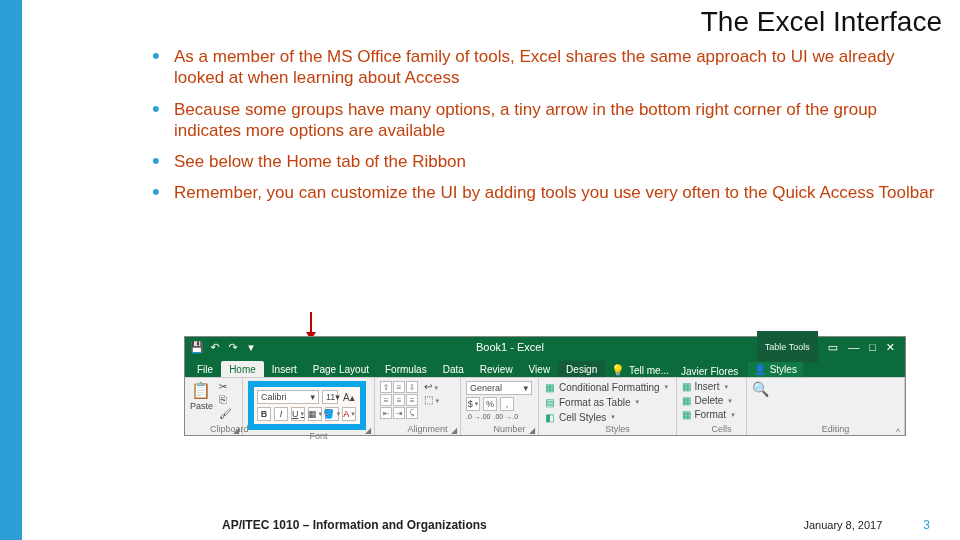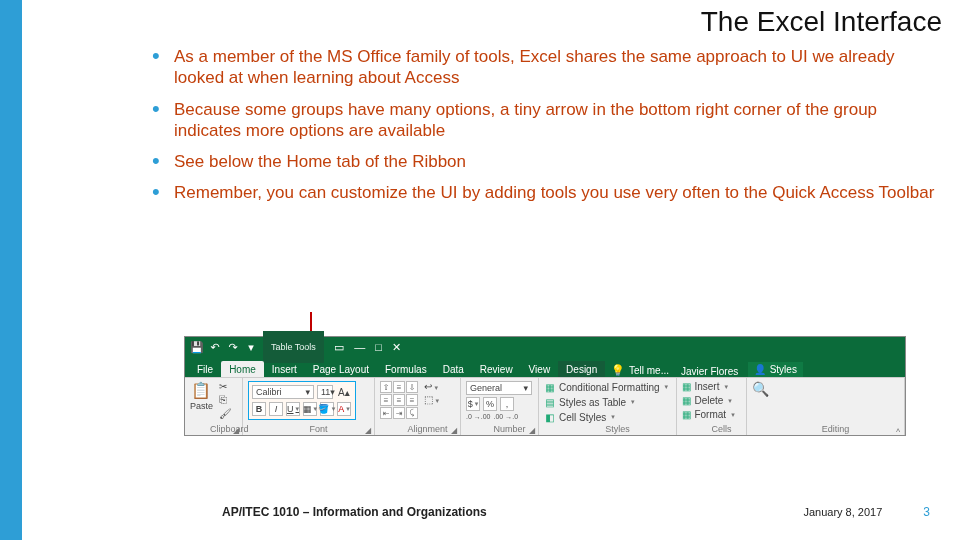--- a/index.html
+++ b/index.html
@@ -134,36 +134,36 @@
   }
   .btn {
     display:flex; flex-direction:column; align-items:center; gap:1px;
     font-size:9px; color:#444;
   }
   .mini { font-size:10px; color:#444; padding:0 2px; }
   .row { display:flex; align-items:center; gap:3px; }
   .col { display:flex; flex-direction:column; gap:2px; }
   .drop::after { content:"▾"; font-size:7px; color:#777; margin-left:2px; }
   .font-box {
-    border:1px solid #0ea5e9; padding:3px; display:flex; flex-direction:column; gap:3px;
+    border:6px solid #0ea5e9; padding:3px; display:flex; flex-direction:column; gap:3px;
     background:#fff8f2;
   }
   .input-like {
     border:1px solid #bbb; background:#fff; height:14px; font-size:9px;
     display:flex; align-items:center; justify-content:space-between; padding:0 3px;
   }
   .sq { width:14px; height:14px; border:1px solid #bbb; background:#fff; display:inline-flex; align-items:center; justify-content:center; font-size:9px; }
   .grid9 { display:grid; grid-template-columns:repeat(3,12px); grid-template-rows:repeat(3,12px); gap:1px; }
   .grid9 span { background:#fff; border:1px solid #bbb; display:flex; align-items:center; justify-content:center; font-size:8px; color:#666; }
 
   .styles-col .row span.ic { width:12px; height:12px; display:inline-flex; align-items:center; justify-content:center; font-size:10px; color:#2a7; }
   .cells-col .row span.ic { font-size:10px; color:#2a7; }
 
   .footer {
-    position:absolute; left:0; right:0; bottom:21px;
+    position:absolute; left:0; right:0; bottom:8px;
     display:flex; align-items:center; justify-content:space-between;
     font-size:12px; color:#222;
     padding:0 30px 0 200px;
   }
   .footer .date { font-size:11px; }
   .footer .page { color:#2e9ed6; font-size:12px; }
 </style>
 </head>
 <body>
 
@@ -183,20 +183,21 @@
 
   <div class="excel">
 
     <div class="titlebar">
       <div class="qat">
         <span class="icon">💾</span>
         <span class="icon">↶</span>
         <span class="icon">↷</span>
         <span class="icon">▾</span>
       </div>
+      <div class="win-title">Book1 - Excel</div>
       <div class="tool-context">Table Tools</div>
       <div class="win-controls">
         <span>▭</span>
         <span>—</span>
         <span>□</span>
         <span>✕</span>
       </div>
     </div>
 
     <div class="tabs">
@@ -318,21 +319,21 @@
 
       <div class="group styles-col" style="width:138px">
         <div class="body">
           <div class="col" style="gap:3px">
             <div class="row drop">
               <span class="ic">▦</span>
               <span>Conditional Formatting</span>
             </div>
             <div class="row drop">
               <span class="ic">▤</span>
-              <span>Styles as Table</span>
+              <span>Format as Table</span>
             </div>
             <div class="row drop">
               <span class="ic">◧</span>
               <span>Cell Styles</span>
             </div>
           </div>
         </div>
         <div class="label">Styles</div>
       </div>
 

